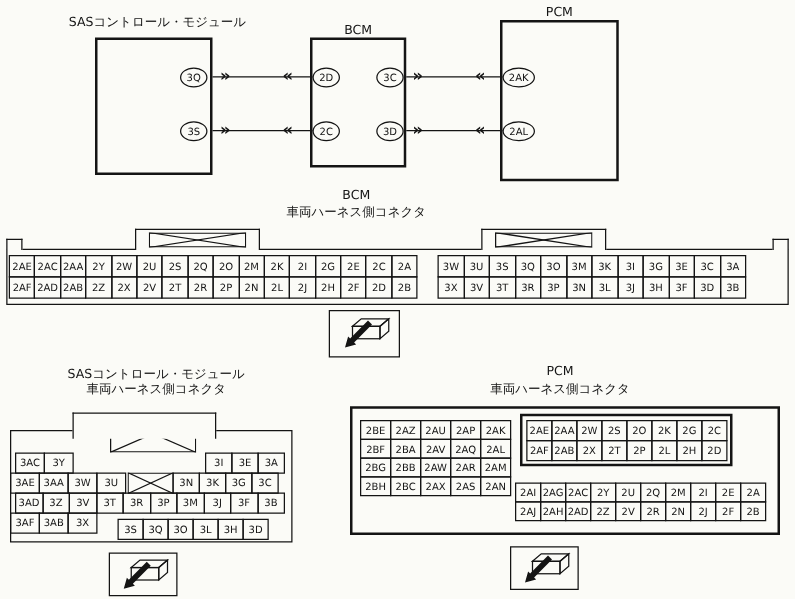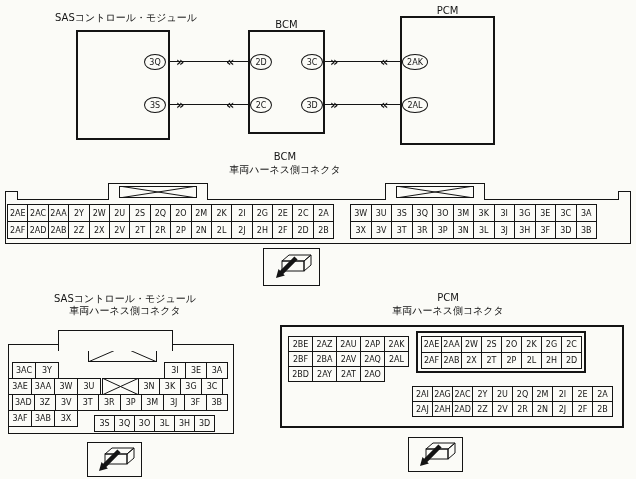--- a/index.html
+++ b/index.html
@@ -248,24 +248,32 @@
         <span class="cell">2AK</span>
       </div>
       <div class="cells-row">
         <span class="cell">2BF</span>
         <span class="cell">2BA</span>
         <span class="cell">2AV</span>
         <span class="cell">2AQ</span>
         <span class="cell">2AL</span>
       </div>
       <div class="cells-row">
-        <span class="cell">2BD</span>
-        <span class="cell">2AY</span>
-        <span class="cell">2AT</span>
-        <span class="cell">2AO</span>
+        <span class="cell">2BG</span>
+        <span class="cell">2BB</span>
+        <span class="cell">2AW</span>
+        <span class="cell">2AR</span>
+        <span class="cell">2AM</span>
+      </div>
+      <div class="cells-row">
+        <span class="cell">2BH</span>
+        <span class="cell">2BC</span>
+        <span class="cell">2AX</span>
+        <span class="cell">2AS</span>
+        <span class="cell">2AN</span>
       </div>
     </div>
   <div class="abs outline2" style="left:136px;top:11px;width:170px;height:42px">
     <div class="abs rows" style="left:3px;top:3px;--cw:21px;--ch:17px">
         <div class="cells-row">
           <span class="cell">2AE</span>
           <span class="cell">2AA</span>
           <span class="cell">2W</span>
           <span class="cell">2S</span>
           <span class="cell">2O</span>

